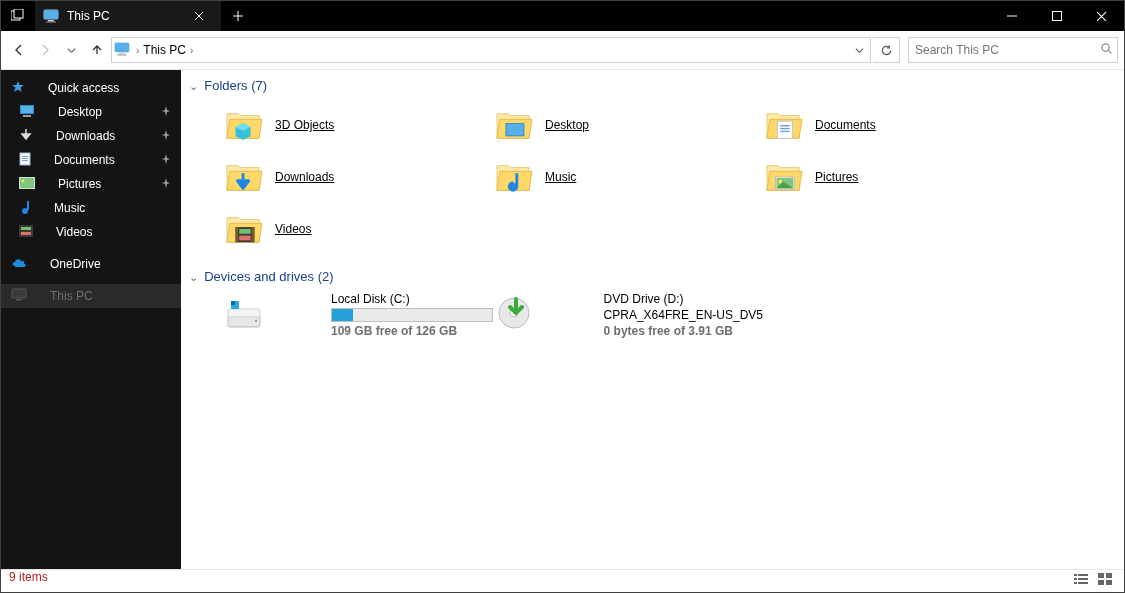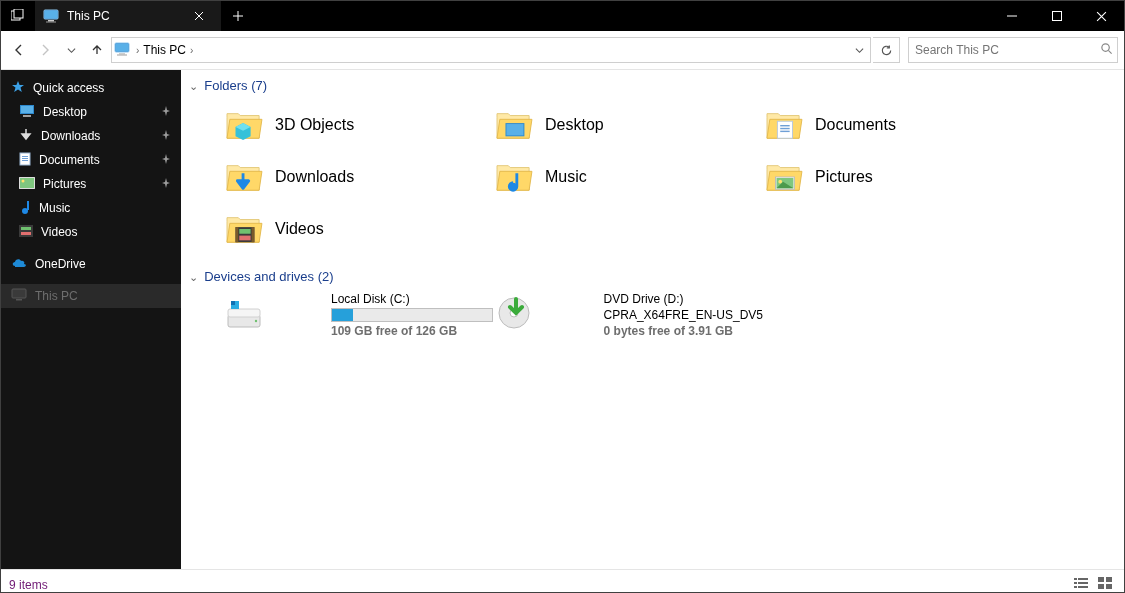--- a/index.html
+++ b/index.html
@@ -32,43 +32,43 @@
   .addr .aspacer{flex:1;}
   .addr .adrop{width:18px;display:flex;align-items:center;justify-content:center;color:#555;}
   .refresh{width:26px;height:24px;border:1px solid #cfcfcf;border-left:none;display:flex;align-items:center;justify-content:center;color:#555;}
   .search{width:200px;height:24px;border:1px solid #cfcfcf;margin-left:6px;display:flex;align-items:center;padding:0 4px;}
   .search input{border:none;outline:none;flex:1;font-size:12px;font-family:inherit;color:#333;background:transparent;}
   .search .sicon{color:#777;}
   
   .body{flex:1;display:flex;min-height:0;}
   
   .sidebar{width:180px;background:#141414;color:#fff;overflow:auto;padding-top:6px;}
-  .sb-item{display:flex;align-items:center;height:24px;padding:0 6px 0 18px;gap:8px;position:relative;}
+  .sb-item{display:flex;align-items:center;height:24px;padding:0 6px 0 18px;gap:23px;position:relative;}
   .sb-item .pin{position:absolute;right:10px;color:#9c9c9c;}
   .sb-item.top{padding-left:10px;}
   .sb-item.selected{background:#2a2a2a;color:#6e6e6e;}
   .sb-item .lbl{font-size:12px;white-space:nowrap;}
   .sb-spacer{height:8px;}
   
   .content{flex:1;overflow:auto;padding:6px 0 6px 2px;}
   .group-header{display:flex;align-items:center;gap:6px;color:#1a3e8c;font-size:13px;padding:2px 6px;}
   .group-header .chev{color:#666;font-size:11px;transform:translateY(1px);}
   .grid{display:grid;grid-template-columns:repeat(3,270px);gap:4px 0;padding:6px 0 14px 40px;}
   .item{display:flex;align-items:center;gap:10px;height:48px;}
   .item .ic{width:42px;height:42px;display:flex;align-items:center;justify-content:center;}
-  .item .txt{font-size:16px;}
+  .item .txt{font-size:12px;text-decoration:underline;}
   .drives{display:grid;grid-template-columns:repeat(3,270px);gap:4px 0;padding:6px 0 14px 40px;}
   .drive{display:flex;align-items:flex-start;gap:18px;justify-content:space-between;}
   .drive .dic{width:42px;height:42px;display:flex;align-items:center;justify-content:center;}
   .drive .dtxt{font-size:12px;display:flex;flex-direction:column;gap:2px;}
   .drive .bar{width:160px;height:12px;border:1px solid #bfbfbf;background:#eaeaea;position:relative;}
   .drive .bar .fill{position:absolute;left:0;top:0;bottom:0;background:#26a0da;}
   .drive .sub{color:#6e6e6e;font-weight:bold;}
   
-  .status{height:22px;border-top:1px solid #e5e5e5;display:flex;align-items:flex-end;padding:0 8px;font-size:12px;color:#701a75;}
+  .status{height:22px;border-top:1px solid #e5e5e5;display:flex;align-items:flex-start;padding:0 8px;font-size:12px;color:#b91c1c;}
   .status .sspacer{flex:1;}
   .status .view-toggle{width:22px;height:18px;display:flex;align-items:center;justify-content:center;color:#555;margin-left:2px;}
   
   .folder-icon{width:40px;height:34px;}
 </style>
 </head>
 <body>
 
 <div class="window">
 

